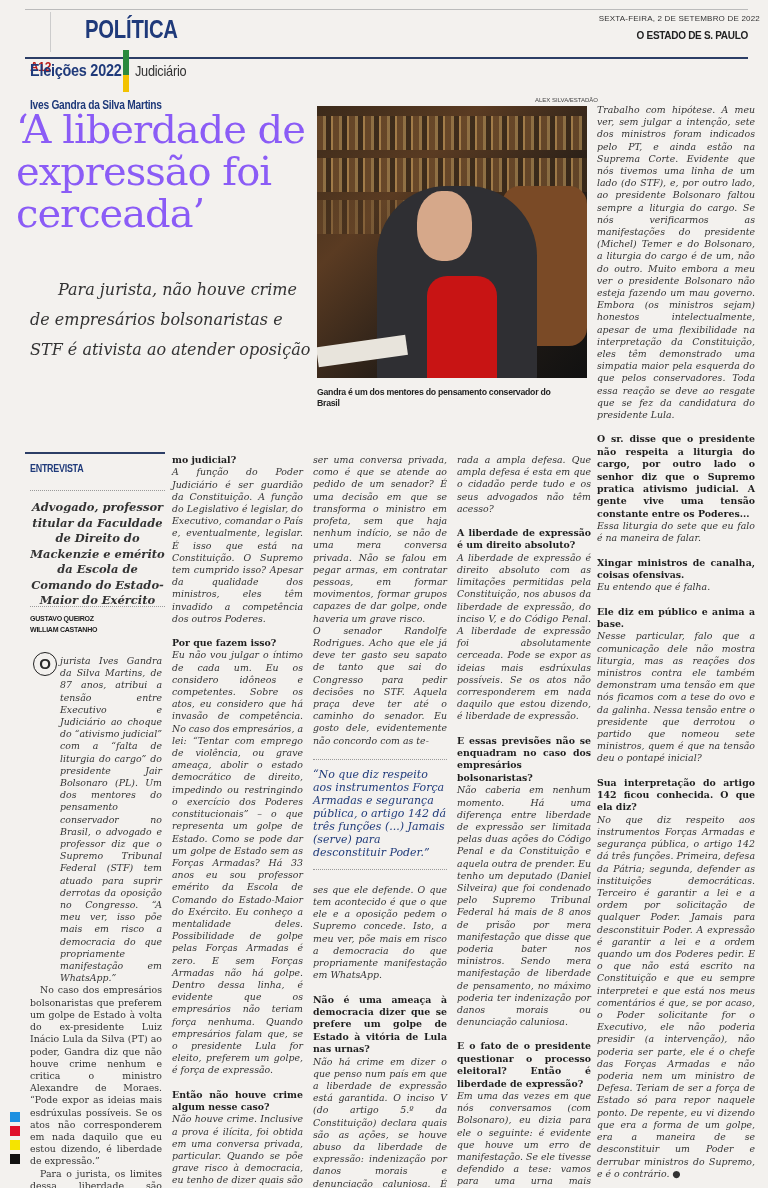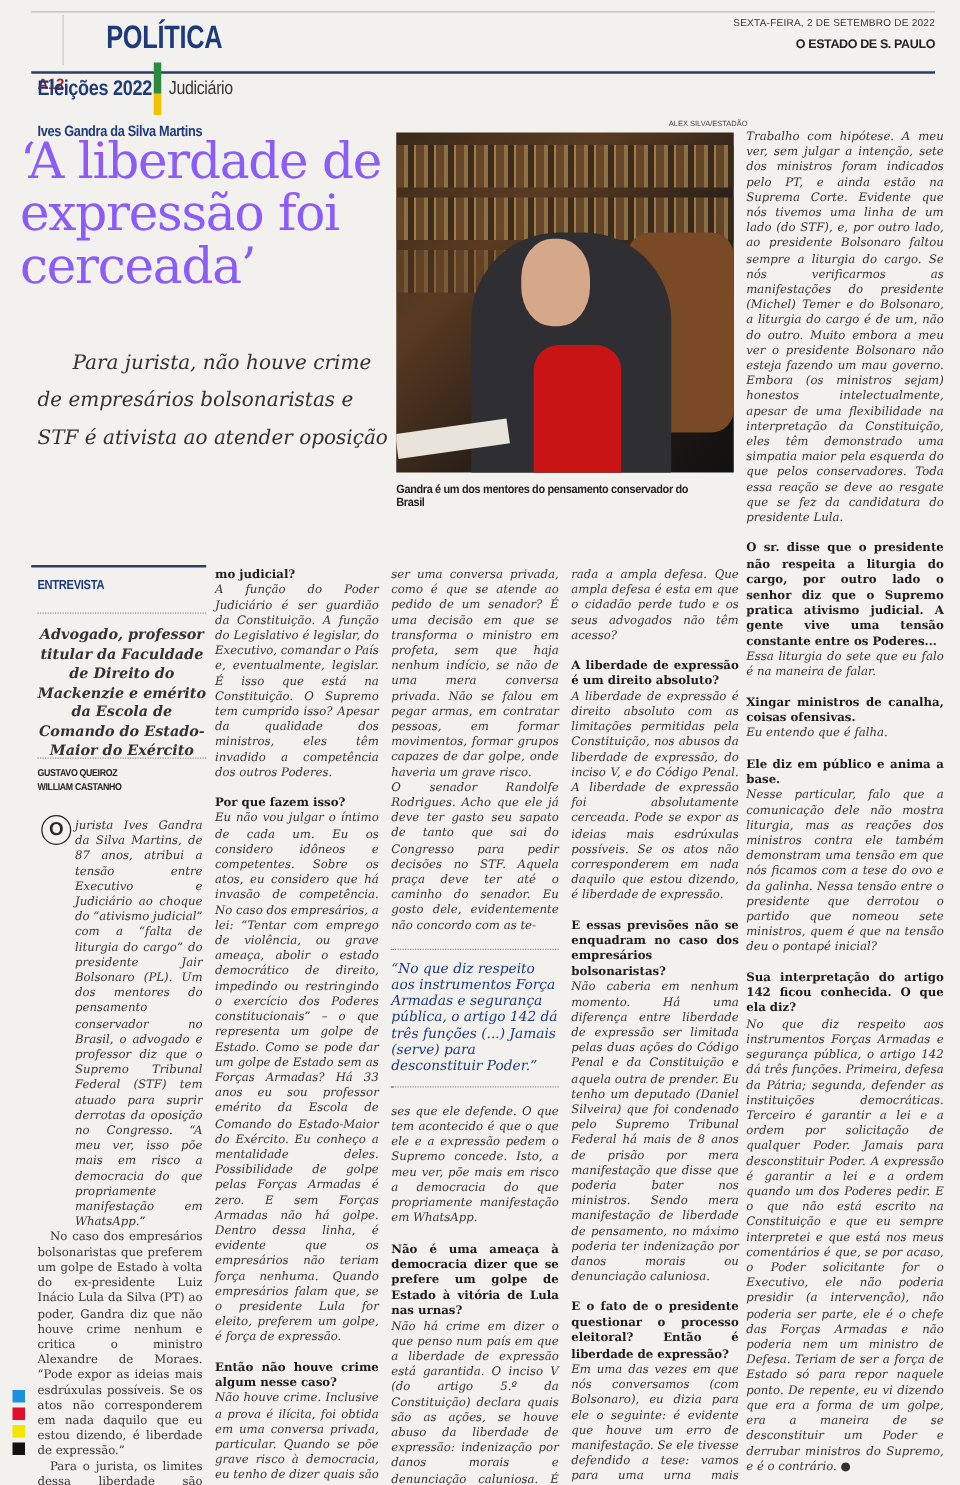--- a/index.html
+++ b/index.html
@@ -5,21 +5,21 @@
   html,body{margin:0;padding:0;}
   body{width:768px;height:1188px;background:#f3f1ee;position:relative;overflow:hidden;font-family:"DejaVu Serif",serif;color:#2a2a2a;}
   .abs{position:absolute;}
   .sans{font-family:"Liberation Sans",sans-serif;}
   .cond{font-family:"Liberation Sans",sans-serif;font-stretch:condensed;letter-spacing:-0.3px;}
   
   .rule-top{left:25px;right:20px;top:9px;border-top:1px solid #bbb;}
   .page-num{left:30px;top:20px;font-size:12px;font-weight:bold;color:#b91c1c;margin-top:40px;}
   .sep-v{left:50px;top:12px;height:40px;border-left:1px solid #ccc;}
   .section{left:85px;top:14px;font-size:26px;font-weight:bold;color:#1f3a7a;transform:scaleX(0.78);transform-origin:left;}
-  .date{right:20px;top:14px;font-size:8px;color:#333;letter-spacing:0.2px;padding-left:45px;}
+  .date{right:8px;top:14px;font-size:8px;color:#333;letter-spacing:0.2px;padding-left:45px;}
   .paper{right:20px;top:30px;font-size:10px;font-weight:bold;color:#222;}
   .rule-mid{left:25px;right:20px;top:57px;border-top:2px solid #2c3e66;}
   .eleicoes{left:30px;top:61px;font-size:17px;font-weight:bold;color:#1f3a7a;transform:scaleX(0.85);transform-origin:left;}
   .flag{left:123px;top:50px;width:6px;height:42px;}
   .flag .g{height:60%;background:#2b8a3e;}
   .flag .y{height:40%;background:#f2c200;}
   .judiciario{left:135px;top:62px;font-size:15px;color:#333;transform:scaleX(0.85);transform-origin:left;}
   
   .kicker{left:30px;top:98px;font-size:12px;font-weight:bold;color:#1f3a7a;transform:scaleX(0.85);transform-origin:left;}
   .headline{left:16px;top:108px;width:290px;font-size:40px;line-height:42px;color:#8b5cf6;font-family:"DejaVu Serif",serif;letter-spacing:-1px;}
@@ -108,21 +108,21 @@
   <span class="q" style="margin-top:12px">Então não houve crime algum nesse caso?</span>
   <p class="noind">Não houve crime. Inclusive a prova é ilícita, foi obtida em uma conversa privada, particular. Quando se põe grave risco à democracia, eu tenho de dizer quais são as medidas que estou tomando (contra a democracia). Foi uma expressão isolada de uma conversa particular. Como é que eu condeno alguém por entender que o cidadão é rico e pode financiar um golpe de Estado? Além de</p>
 </div>
 
 <div class="abs col" style="left:313px;top:454px;width:134px">
   <p class="noind">ser uma conversa privada, como é que se atende ao pedido de um senador? É uma decisão em que se transforma o ministro em profeta, sem que haja nenhum indício, se não de uma mera conversa privada. Não se falou em pegar armas, em contratar pessoas, em formar movimentos, formar grupos capazes de dar golpe, onde haveria um grave risco.</p>
   <p class="noind">O senador Randolfe Rodrigues. Acho que ele já deve ter gasto seu sapato de tanto que sai do Congresso para pedir decisões no STF. Aquela praça deve ter até o caminho do senador. Eu gosto dele, evidentemente não concordo com as te-</p>
   <div class="dots" style="margin:12px 0 8px"></div>
   <div style="font-size:11px;line-height:13px;font-weight:normal;font-style:italic;color:#1f3a7a;text-align:left">“No que diz respeito aos instrumentos Força Armadas e segurança pública, o artigo 142 dá três funções (...) Jamais (serve) para desconstituir Poder.”</div>
   <div class="dots" style="margin:10px 0 14px"></div>
-  <p class="noind">ses que ele defende. O que tem acontecido é que o que ele e a expressão pedem o Supremo concede. Isto, a meu ver, põe mais em risco a democracia do que propriamente manifestação em WhatsApp.</p>
+  <p class="noind">ses que ele defende. O que tem acontecido é que o que ele e a oposição pedem o Supremo concede. Isto, a meu ver, põe mais em risco a democracia do que propriamente manifestação em WhatsApp.</p>
   <span class="q" style="margin-top:12px">Não é uma ameaça à democracia dizer que se prefere um golpe de Estado à vitória de Lula nas urnas?</span>
   <p class="noind">Não há crime em dizer o que penso num país em que a liberdade de expressão está garantida. O inciso V (do artigo 5.º da Constituição) declara quais são as ações, se houve abuso da liberdade de expressão: indenização por danos morais e denunciação caluniosa. É assegu-</p>
 </div>
 
 <div class="abs col" style="left:457px;top:454px;width:134px">
   <p class="noind">rada a ampla defesa. Que ampla defesa é esta em que o cidadão perde tudo e os seus advogados não têm acesso?</p>
   <span class="q" style="margin-top:12px">A liberdade de expressão é um direito absoluto?</span>
   <p class="noind">A liberdade de expressão é direito absoluto com as limitações permitidas pela Constituição, nos abusos da liberdade de expressão, do inciso V, e do Código Penal. A liberdade de expressão foi absolutamente cerceada. Pode se expor as ideias mais esdrúxulas possíveis. Se os atos não corresponderem em nada daquilo que estou dizendo, é liberdade de expressão.</p>
   <span class="q" style="margin-top:12px">E essas previsões não se enquadram no caso dos empresários bolsonaristas?</span>
   <p class="noind">Não caberia em nenhum momento. Há uma diferença entre liberdade de expressão ser limitada pelas duas ações do Código Penal e da Constituição e aquela outra de prender. Eu tenho um deputado (Daniel Silveira) que foi condenado pelo Supremo Tribunal Federal há mais de 8 anos de prisão por mera manifestação que disse que poderia bater nos ministros. Sendo mera manifestação de liberdade de pensamento, no máximo poderia ter indenização por danos morais ou denunciação caluniosa.</p>

